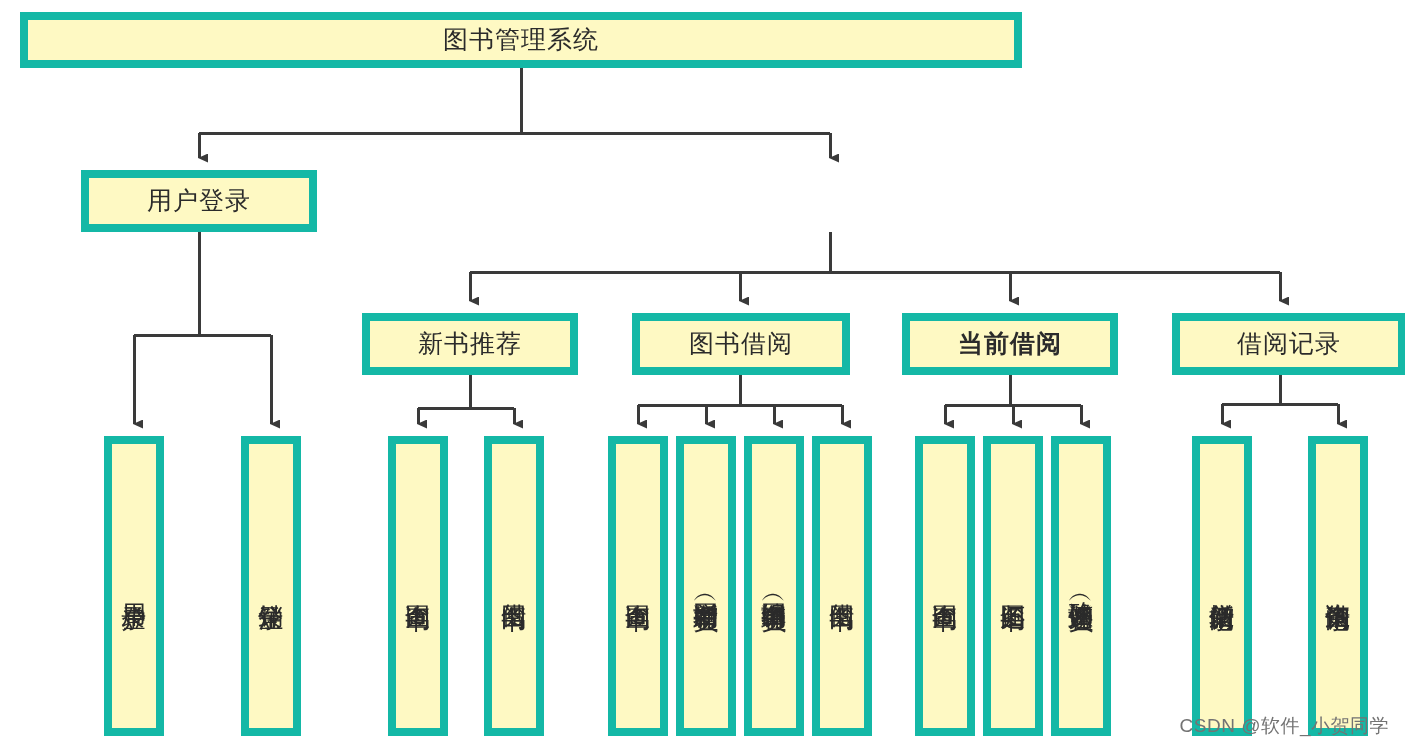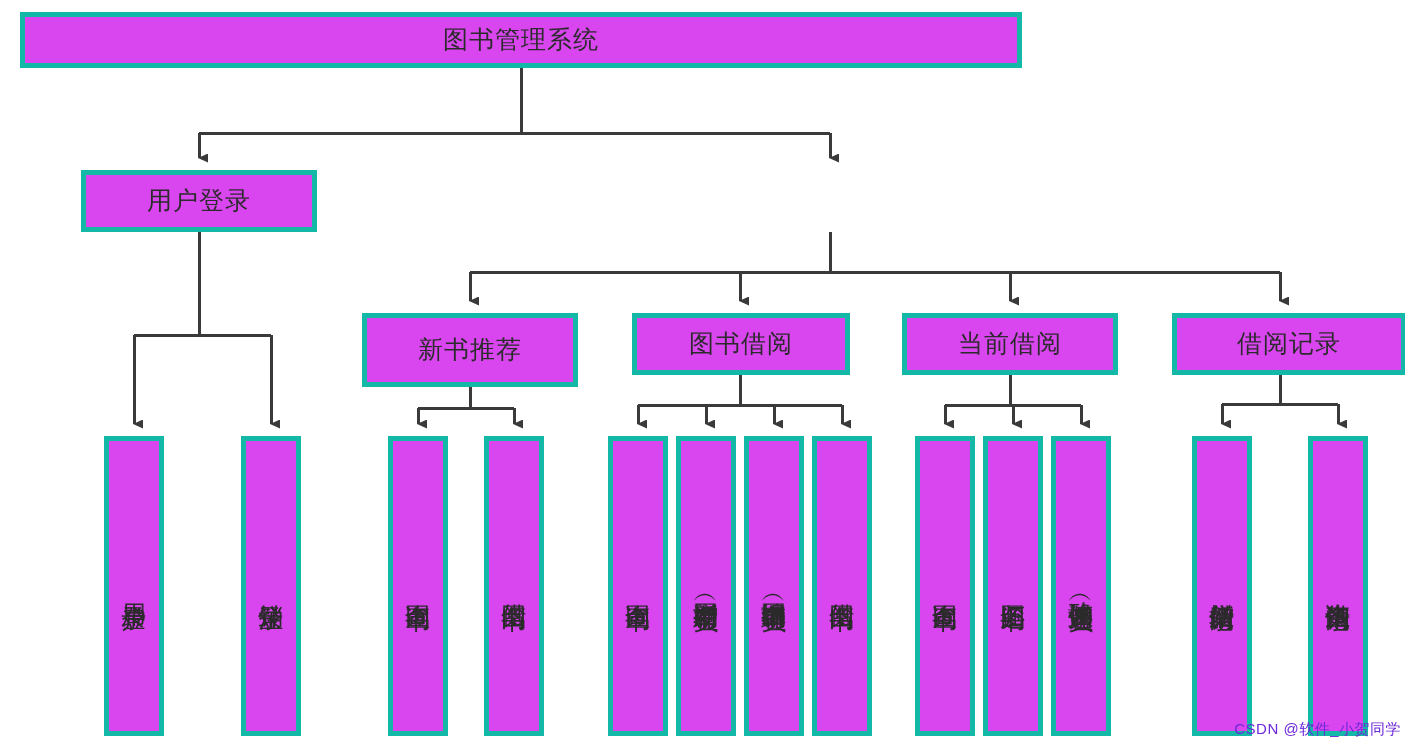--- a/index.html
+++ b/index.html
@@ -22,22 +22,22 @@
     position: absolute;
     left: 0;
     top: 0;
     width: 1405px;
     height: 747px;
     pointer-events: none;
   }
   .node {
     position: absolute;
     box-sizing: border-box;
-    background: #d946ef;
-    border: 5px solid #14b8a6;
+    background: #fef9c3;
+    border: 8px solid #14b8a6;
     display: flex;
     align-items: center;
     justify-content: center;
     color: #2b2b2b;
   }
   .node.horizontal {
     font-size: 25px;
     letter-spacing: 1px;
     line-height: 1.1;
   }
@@ -54,24 +54,24 @@
   .node.vertical .vlabel {
     writing-mode: vertical-rl;
     text-orientation: upright;
     white-space: nowrap;
   }
   .node .hlabel {
     white-space: nowrap;
   }
   #watermark {
     position: absolute;
-    right: 4px;
+    right: 16px;
     bottom: 8px;
-    font-size: 15px;
-    color: #6d28d9;
+    font-size: 19px;
+    color: #737373;
     white-space: nowrap;
     letter-spacing: 0.5px;
   }
 </style>
 </head>
 <body>
 
 <div id="diagram-root">
 
   <svg id="edges-layer" viewBox="0 0 1405 747" width="1405" height="747">
@@ -125,27 +125,27 @@
   </svg>
 
   <div class="node horizontal" id="node-root" style="left: 20px; top: 12px; width: 1002px; height: 56px;">
     <span class="hlabel">图书管理系统</span>
   </div>
 
   <div class="node horizontal" id="node-l2-0" style="left: 81px; top: 170px; width: 236px; height: 62px;">
     <span class="hlabel">用户登录</span>
   </div>
 
-  <div class="node horizontal" id="node-l3-0" style="left: 362px; top: 313px; width: 216px; height: 74px;">
+  <div class="node horizontal" id="node-l3-0" style="left: 362px; top: 313px; width: 216px; height: 62px;">
     <span class="hlabel">新书推荐</span>
   </div>
   <div class="node horizontal" id="node-l3-1" style="left: 632px; top: 313px; width: 218px; height: 62px;">
     <span class="hlabel">图书借阅</span>
   </div>
-  <div class="node horizontal" id="node-l3-2" style="left: 902px; top: 313px; width: 216px; height: 62px;">
+  <div class="node horizontal" id="node-l3-2" style="left: 902px; top: 313px; width: 216px; height: 62px; font-weight: bold;">
     <span class="hlabel">当前借阅</span>
   </div>
   <div class="node horizontal" id="node-l3-3" style="left: 1172px; top: 313px; width: 234px; height: 62px;">
     <span class="hlabel">借阅记录</span>
   </div>
 
   <div class="node vertical" id="node-leaf-0" style="left: 104px; top: 436px; width: 60px; height: 300px;">
     <span class="vlabel">用户登录</span>
   </div>
   <div class="node vertical" id="node-leaf-1" style="left: 241px; top: 436px; width: 60px; height: 300px;">

